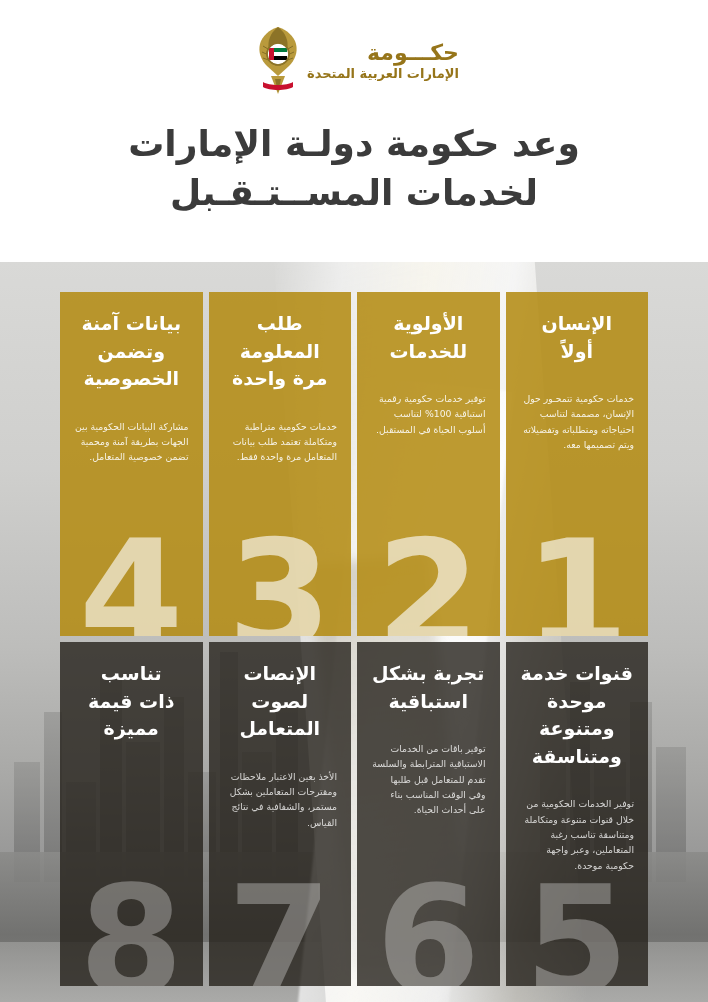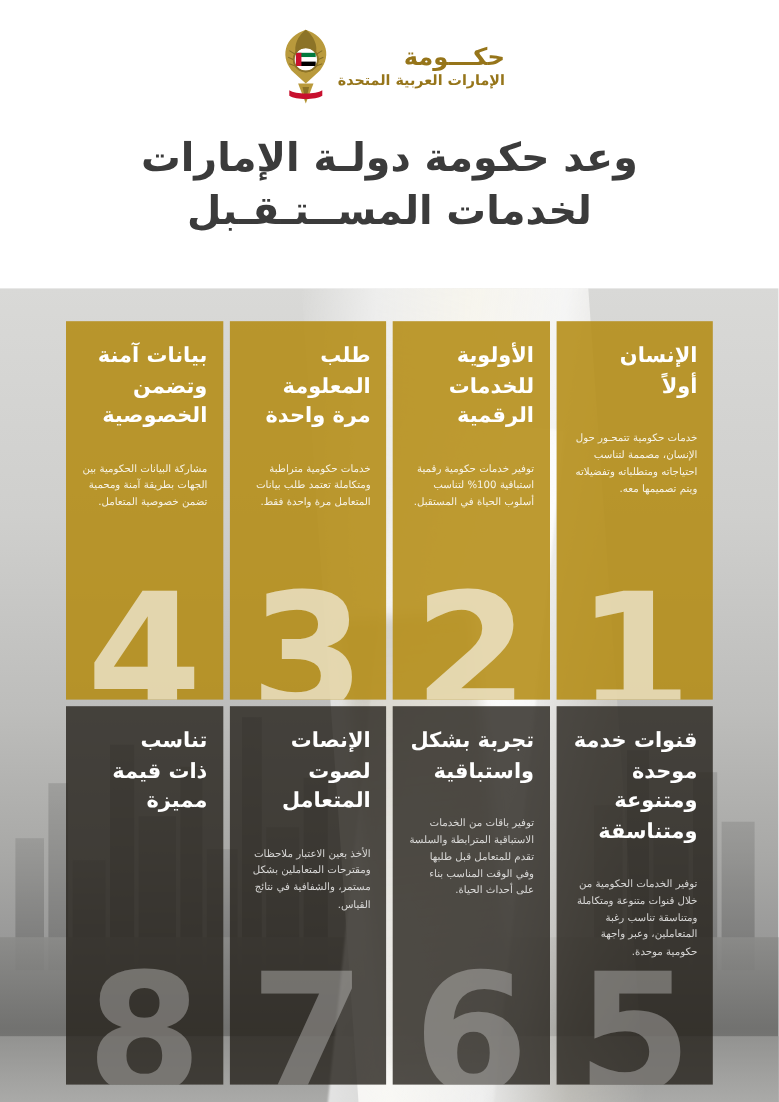--- a/index.html
+++ b/index.html
@@ -118,21 +118,21 @@
     position:relative;
     overflow:hidden;
     padding:18px 14px 4px 14px;
     box-sizing:border-box;
   }
   .card.gold{background:rgba(180,140,20,.88);}
   .card.dark{background:rgba(38,34,28,.80);}
   .card .ttl{
     position:relative;z-index:3;
     color:#fff;font-weight:bold;font-size:19px;line-height:1.45;
-    text-align:right;
+    text-align:center;
     letter-spacing:0;
   }
   .card .desc{
     position:relative;z-index:3;
     margin-top:26px;
     color:rgba(255,255,255,.88);
     font-size:9.3px;line-height:1.65;text-align:right;
   }
   .card .num{
     position:absolute;z-index:2;
@@ -237,21 +237,20 @@
           <div>أولاً</div>
         </div>
         <div class="desc">خدمات حكومية تتمحـور حول الإنسان، مصممة لتناسب احتياجاته ومتطلباته وتفضيلاته ويتم تصميمها معه.</div>
         <div class="num">1</div>
       </div>
 
       <div class="card gold">
         <div class="ttl">
           <div>الأولوية</div>
           <div>للخدمات</div>
-          <div>الرقمية</div>
         </div>
         <div class="desc">توفير خدمات حكومية رقمية استباقية 100% لتناسب أسلوب الحياة في المستقبل.</div>
         <div class="num">2</div>
       </div>
 
       <div class="card gold">
         <div class="ttl">
           <div>طلب</div>
           <div>المعلومة</div>
           <div>مرة واحدة</div>
@@ -277,21 +276,21 @@
           <div>ومتنوعة</div>
           <div>ومتناسقة</div>
         </div>
         <div class="desc">توفير الخدمات الحكومية من خلال قنوات متنوعة ومتكاملة ومتناسقة تناسب رغبة المتعاملين، وعبر واجهة حكومية موحدة.</div>
         <div class="num">5</div>
       </div>
 
       <div class="card dark">
         <div class="ttl">
           <div>تجربة بشكل</div>
-          <div>واستباقية</div>
+          <div>استباقية</div>
         </div>
         <div class="desc">توفير باقات من الخدمات الاستباقية المترابطة والسلسة تقدم للمتعامل قبل طلبها وفي الوقت المناسب بناء على أحداث الحياة.</div>
         <div class="num">6</div>
       </div>
 
       <div class="card dark">
         <div class="ttl">
           <div>الإنصات</div>
           <div>لصوت</div>
           <div>المتعامل</div>

